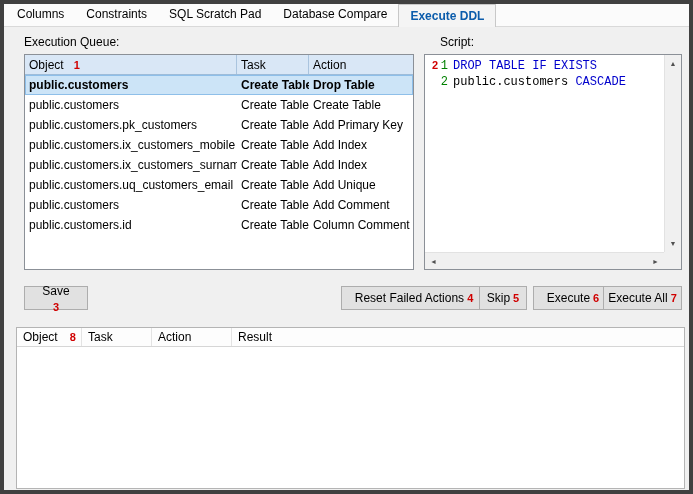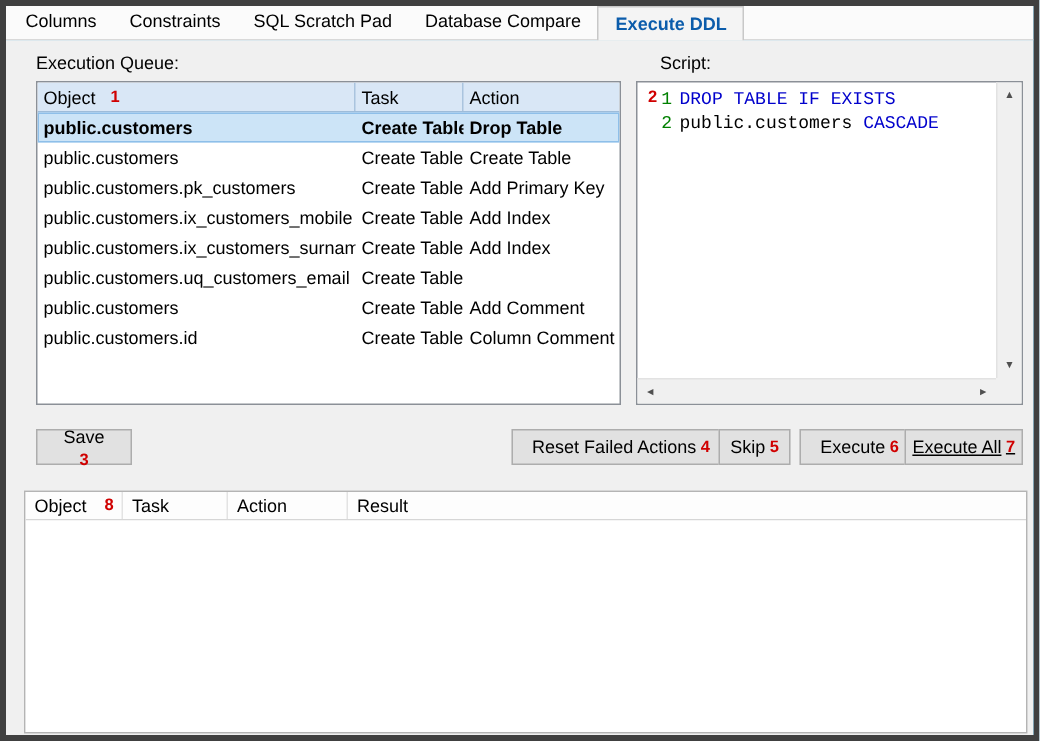--- a/index.html
+++ b/index.html
@@ -54,21 +54,21 @@
   .corner { position:absolute; right:0; bottom:0; width:17px; height:17px; background:#f0f0f0; }
 
   
   .btn { position:absolute; height:24px; background:#e1e1e1; border:1px solid #adadad;
          font-family:inherit; font-size:12px; display:flex; align-items:center;
          justify-content:center; gap:3px; cursor:default; padding:0 2px; white-space:nowrap; }
   .btn-save { left:20px; top:259px; width:64px;flex-direction:column; }
   .btn-reset { left:337px; top:259px; width:146px; }
   .btn-skip { left:475px; top:259px; width:48px; }
   .btn-execute { left:529px; top:259px; width:80px; }
-  .btn-execute-all { left:599px; top:259px; width:79px;text-decoration:underline; }
+  .btn-execute-all { left:599px; top:259px; width:79px; }
 
   
   .ann { color:var(--annotation,#d00000); font-weight:bold; font-size:11px;
          font-family:"Liberation Sans", sans-serif; }
   .qh-cell .ann { margin-left:10px; }
   .rh-cell .ann { margin-left:12px; }
   .ann-script { position:absolute; left:7px; top:4px; z-index:2; }
 
   
   .results { position:absolute; left:12px; top:300px; width:669px; height:162px;
@@ -132,20 +132,21 @@
             <div class="q-cell">Add Index</div>
           </div>
           <div class="q-row">
             <div class="q-cell">public.customers.ix_customers_surname</div>
             <div class="q-cell">Create Table</div>
             <div class="q-cell">Add Index</div>
           </div>
           <div class="q-row">
             <div class="q-cell">public.customers.uq_customers_email</div>
             <div class="q-cell">Create Table</div>
+            <div class="q-cell">Add Unique</div>
           </div>
           <div class="q-row">
             <div class="q-cell">public.customers</div>
             <div class="q-cell">Create Table</div>
             <div class="q-cell">Add Comment</div>
           </div>
           <div class="q-row">
             <div class="q-cell">public.customers.id</div>
             <div class="q-cell">Create Table</div>
             <div class="q-cell">Column Comment</div>

